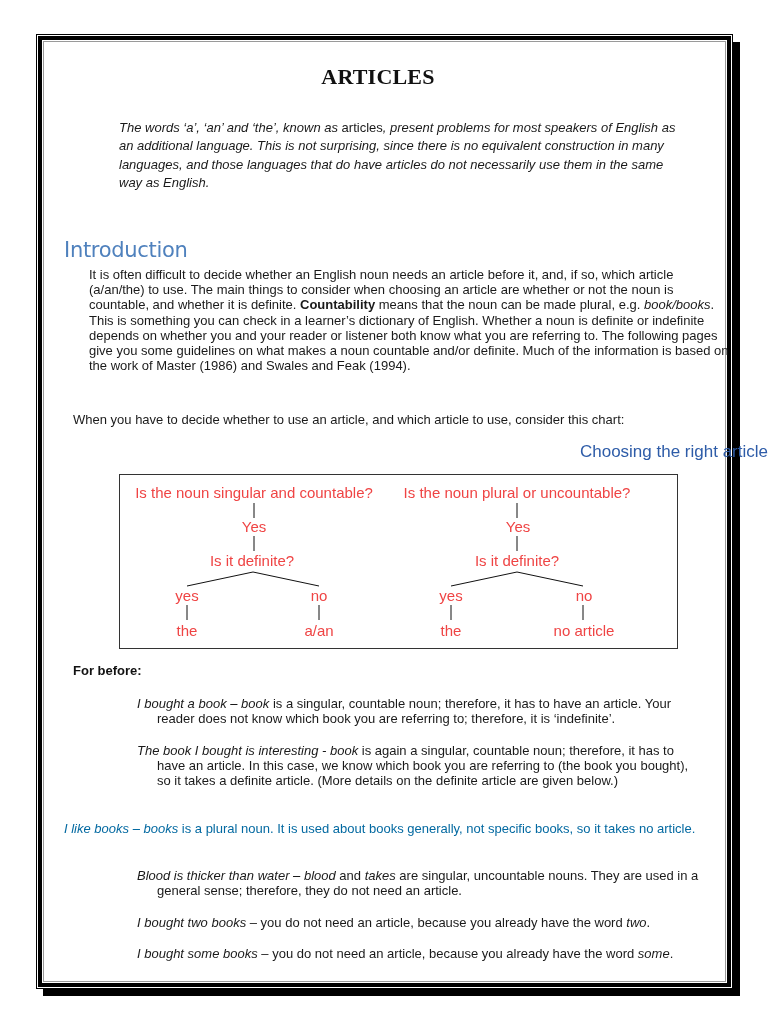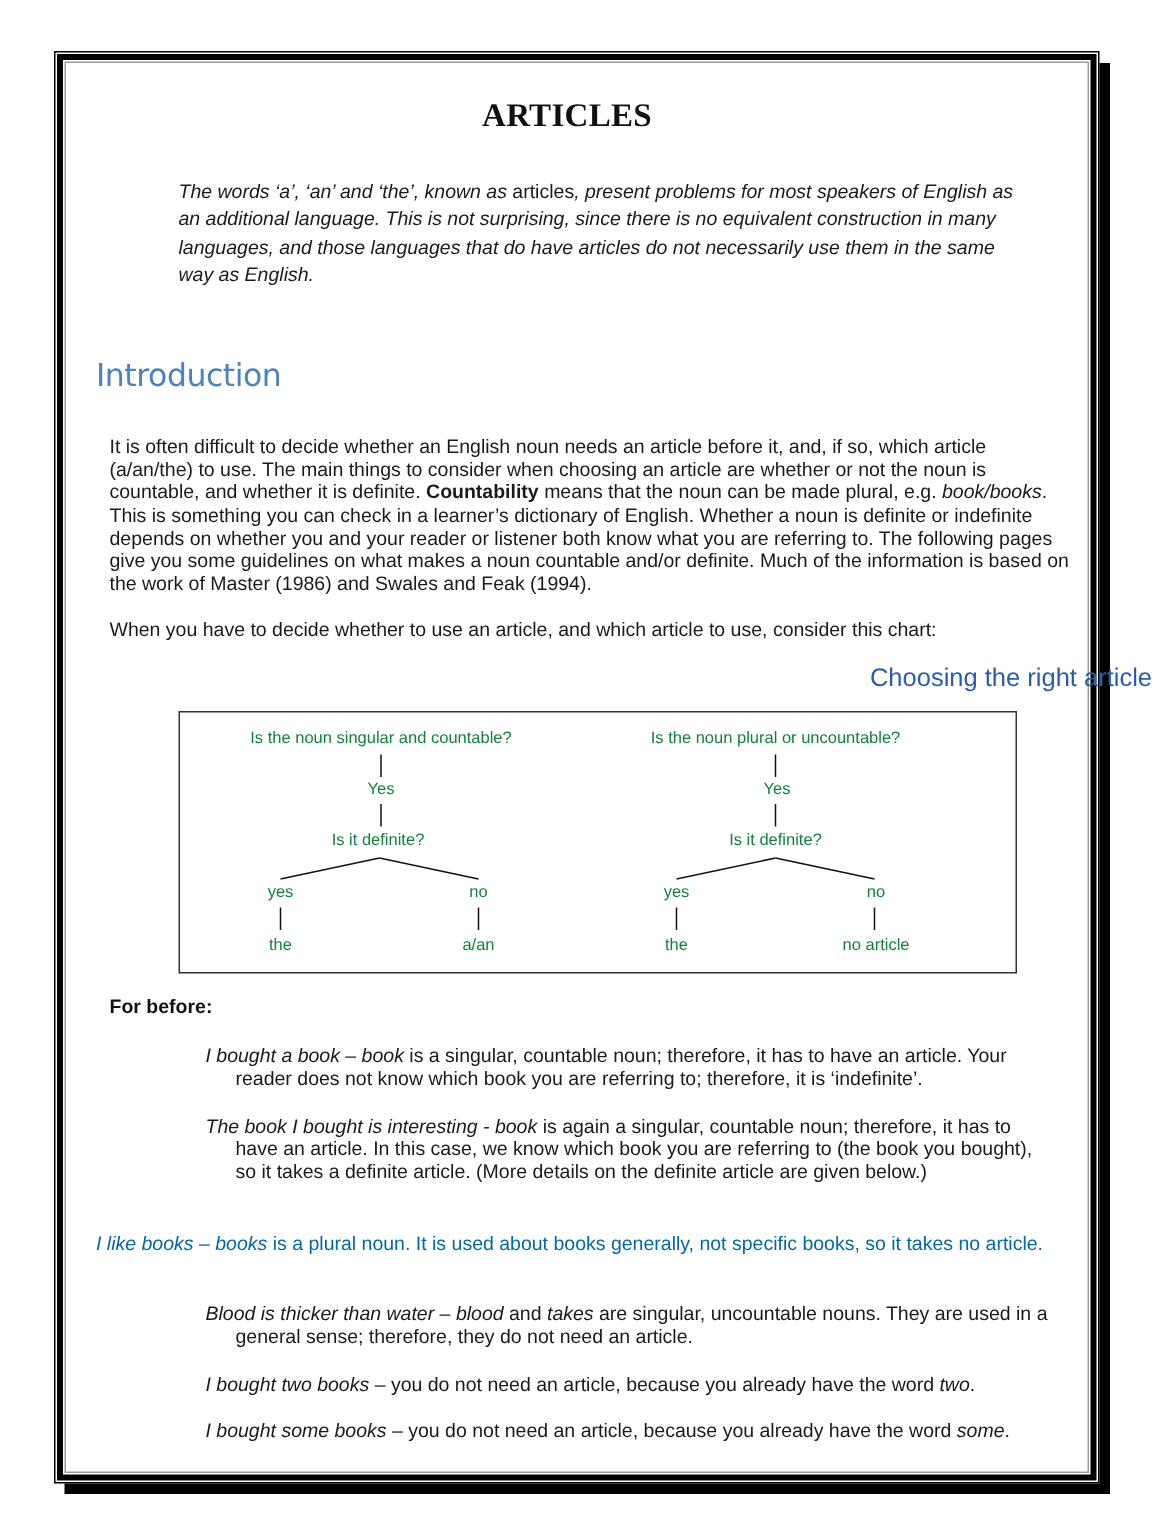--- a/index.html
+++ b/index.html
@@ -91,21 +91,21 @@
   }
 
   .body-text {
     position: absolute;
     left: 73px;
     width: 640px;
     font-size: 13px;
     line-height: 15.2px;
     color: #1a1a1a;
   }
-  .p1 { top: 290px; }
+  .p1 { top: 267px; margin-left: 16px; }
   .p2 { top: 412px; }
 
   .h-chart {
     position: absolute;
     top: 442px;
     left: 0;
     width: 768px;
     text-align: right;
     font-size: 17px;
     color: #2e5ca8;
@@ -119,25 +119,25 @@
     height: 175px;
     border: 1px solid #333333;
     box-sizing: border-box;
   }
   .diagram svg {
     position: absolute;
     left: 0; top: 0;
   }
   .dnode {
     position: absolute;
-    font-size: 11px;
+    font-size: 15px;
     line-height: 15px;
     white-space: nowrap;
     transform: translateX(-50%);
-    color: #15803d;
+    color: #ef4444;
   }
 
   .example-label {
     position: absolute;
     left: 73px;
     top: 663px;
     font-weight: bold;
     font-size: 13px;
     color: #111111;
   }

